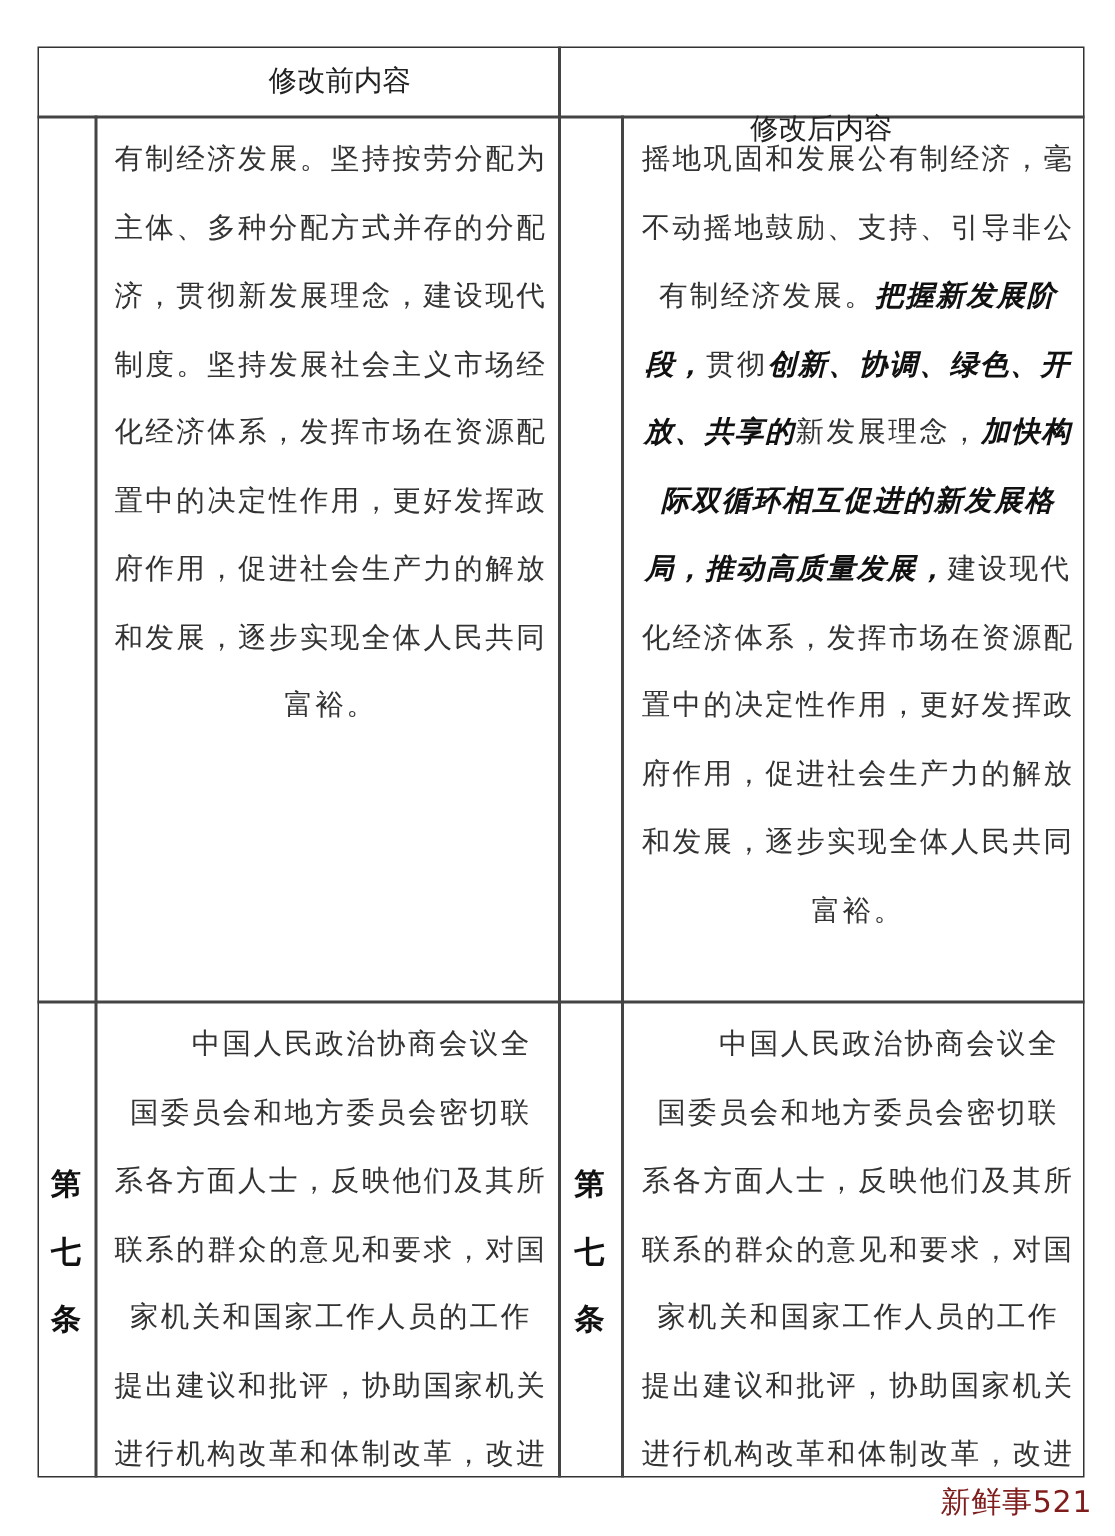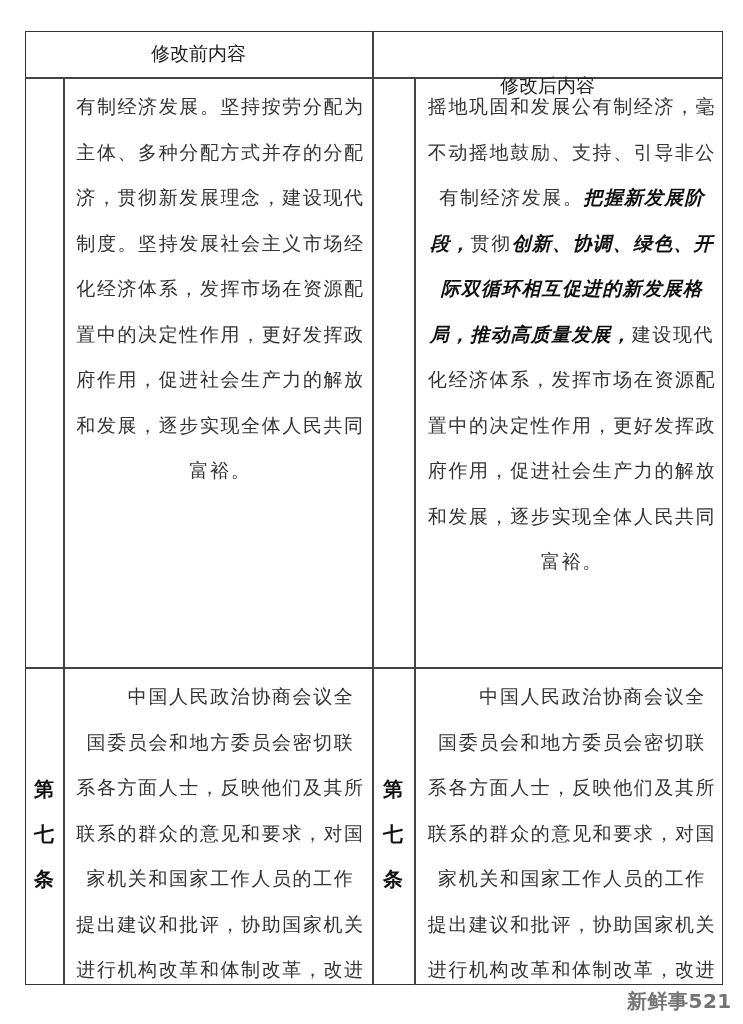--- a/index.html
+++ b/index.html
@@ -27,39 +27,40 @@
 
 <div class="tbl"></div>
 
 <div class="vline" style="left:372px; top:31px; height:954px;"></div>
 <div class="vline" style="left:63px; top:77px; height:908px;"></div>
 <div class="vline" style="left:414px; top:77px; height:908px;"></div>
 
 <div class="hline" style="left:25px; top:77px; width:698px;"></div>
 <div class="hline" style="left:25px; top:667px; width:698px;"></div>
 
-<div class="hdr" style="left:25px; width:347px;">修改前内容</div>
+<div class="hdr" style="left:25px; width:347px;padding-left:28px;">修改前内容</div>
 <div class="hdr" style="left:372px; width:351px;margin-top:32px;">修改后内容</div>
 
 <div class="cell" id="r0-before" style="left:73px; top:84px; width:295px;">
     <span class="ln"><span>有制经济发展。坚持按劳分配为</span></span>
     <span class="ln"><span>主体、多种分配方式并存的分配</span></span>
     <span class="ln"><span>济，贯彻新发展理念，建设现代</span></span>
     <span class="ln"><span>制度。坚持发展社会主义市场经</span></span>
     <span class="ln"><span>化经济体系，发挥市场在资源配</span></span>
     <span class="ln"><span>置中的决定性作用，更好发挥政</span></span>
     <span class="ln"><span>府作用，促进社会生产力的解放</span></span>
     <span class="ln"><span>和发展，逐步实现全体人民共同</span></span>
     <span class="ln"><span>富裕。</span></span>
   </div>
 <div class="cell" id="r0-after" style="left:423px; top:84px; width:298px;">
     <span class="ln"><span>摇地巩固和发展公有制经济，毫</span></span>
     <span class="ln"><span>不动摇地鼓励、支持、引导非公</span></span>
     <span class="ln"><span>有制经济发展。</span><span class="b">把握新发展阶</span></span>
     <span class="ln"><span class="b">段，</span><span>贯彻</span><span class="b">创新、协调、绿色、开</span></span>
+    <span class="ln"><span class="b">放、共享的</span><span>新发展理念，</span><span class="b">加快构</span></span>
     <span class="ln"><span class="b">际双循环相互促进的新发展格</span></span>
     <span class="ln"><span class="b">局，推动高质量发展，</span><span>建设现代</span></span>
     <span class="ln"><span>化经济体系，发挥市场在资源配</span></span>
     <span class="ln"><span>置中的决定性作用，更好发挥政</span></span>
     <span class="ln"><span>府作用，促进社会生产力的解放</span></span>
     <span class="ln"><span>和发展，逐步实现全体人民共同</span></span>
     <span class="ln"><span>富裕。</span></span>
   </div>
 
 <div class="label" id="r1-label-l" style="left:25px; top:767px;">
@@ -85,13 +86,13 @@
 <div class="cell" id="r1-after" style="left:423px; top:674px; width:298px;">
     <span class="ln"><span>　　中国人民政治协商会议全</span></span>
     <span class="ln"><span>国委员会和地方委员会密切联</span></span>
     <span class="ln"><span>系各方面人士，反映他们及其所</span></span>
     <span class="ln"><span>联系的群众的意见和要求，对国</span></span>
     <span class="ln"><span>家机关和国家工作人员的工作</span></span>
     <span class="ln"><span>提出建议和批评，协助国家机关</span></span>
     <span class="ln"><span>进行机构改革和体制改革，改进</span></span>
   </div>
 
-<div class="wm" style="color: #737373; font-weight: bold;">新鲜事521</div>
+<div class="wm" style="color: #7f1d1d;">新鲜事521</div>
 
 </body></html>

